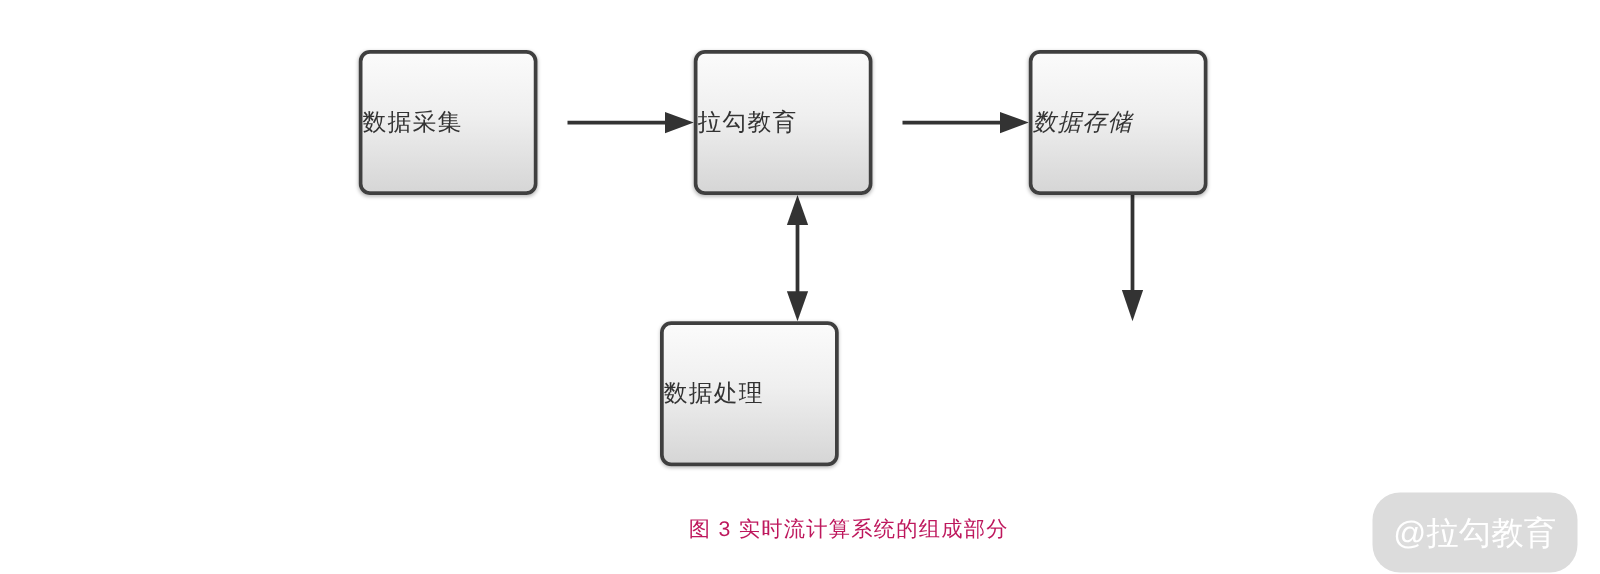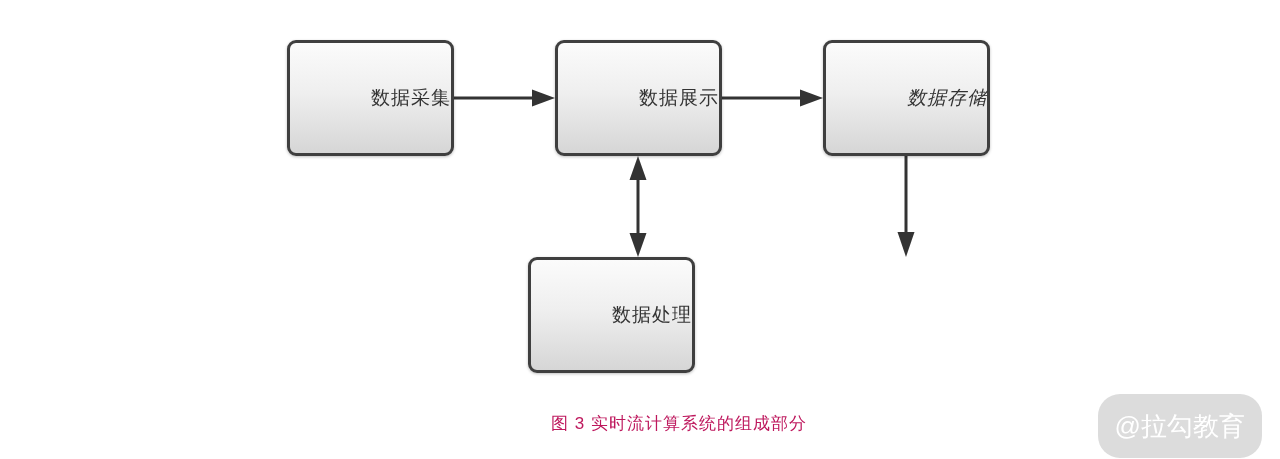--- a/index.html
+++ b/index.html
@@ -10,30 +10,30 @@
   }
   .canvas {
     position: relative;
     width: 1280px;
     height: 459px;
     background: #ffffff;
     overflow: hidden;
   }
   .node {
     position: absolute;
-    width: 167px;
+    width: 143px;
     height: 116px;
     box-sizing: border-box;
     border: 3px solid #3f3f3f;
     border-radius: 9px;
     background: linear-gradient(180deg, #fbfbfb 0%, #efefef 45%, #d6d6d6 100%);
     box-shadow: 0 1px 3px rgba(0,0,0,0.25);
     display: flex;
     align-items: center;
-    justify-content: flex-end;
+    justify-content: flex-start;
   }
   .node-label {
     font-size: 19px;
     letter-spacing: 1px;
     color: #333333;
   }
   .node-caiji    { left: 287px; top: 40px; }
   .node-chuanshu { left: 555px; top: 40px; }
   .node-cunchu   { left: 823px; top: 40px; font-style: italic; }
   .node-chuli    { left: 528px; top: 257px; }
@@ -102,21 +102,21 @@
       <line x1="906" y1="156" x2="906" y2="236" stroke="#333333" stroke-width="3"></line>
       <polygon points="906,257 897.5,232 914.5,232" fill="#333333"></polygon>
     </g>
   </svg>
 
   <div class="node node-caiji">
     <span class="node-label">数据采集</span>
   </div>
 
   <div class="node node-chuanshu">
-    <span class="node-label">数据展示</span>
+    <span class="node-label">拉勾教育</span>
   </div>
 
   <div class="node node-cunchu">
     <span class="node-label">数据存储</span>
   </div>
 
   <div class="node node-chuli">
     <span class="node-label">数据处理</span>
   </div>
 

